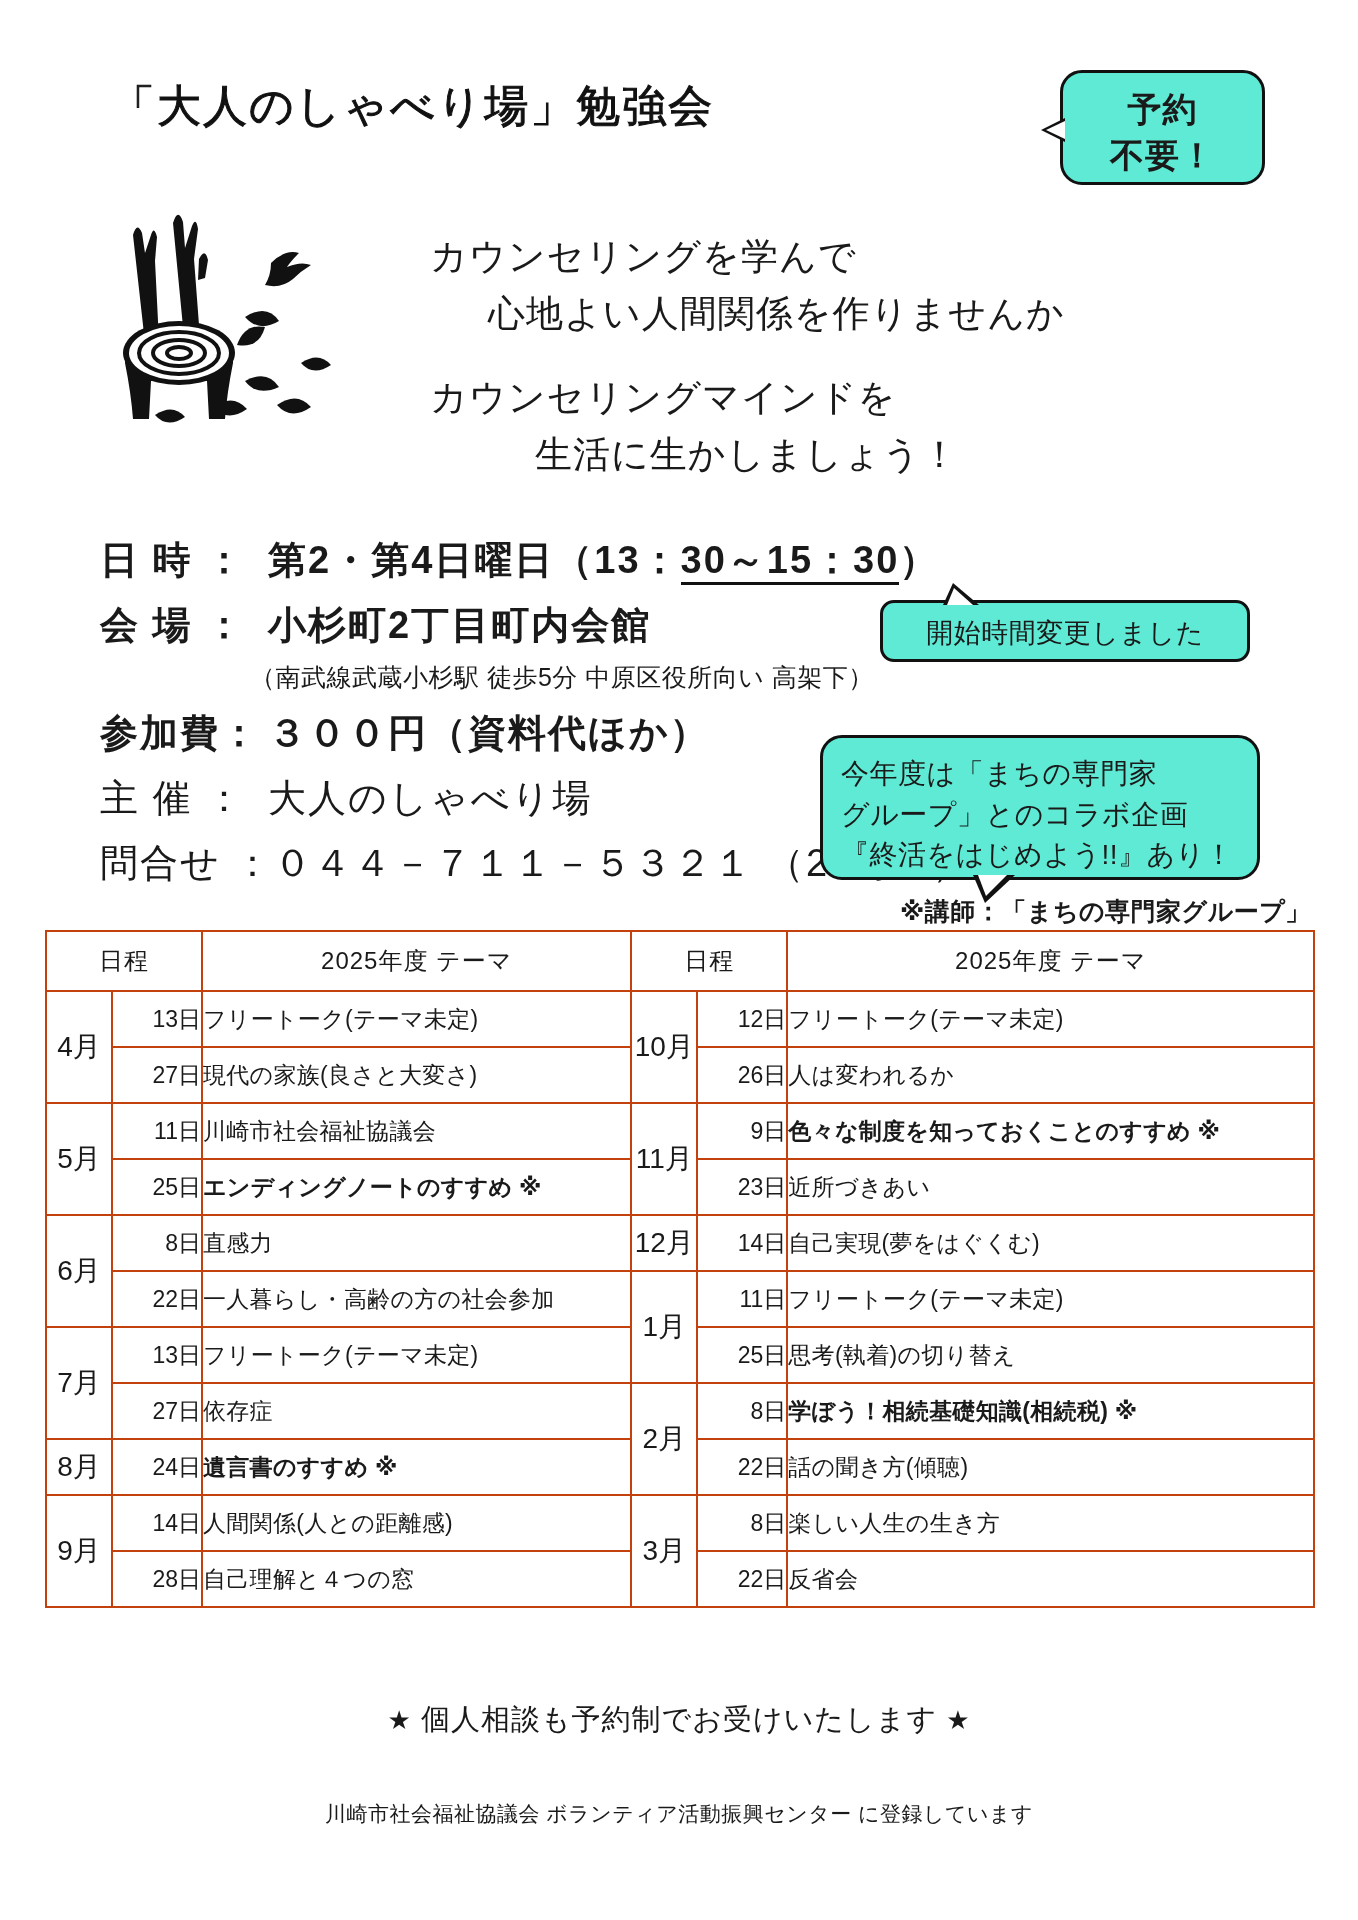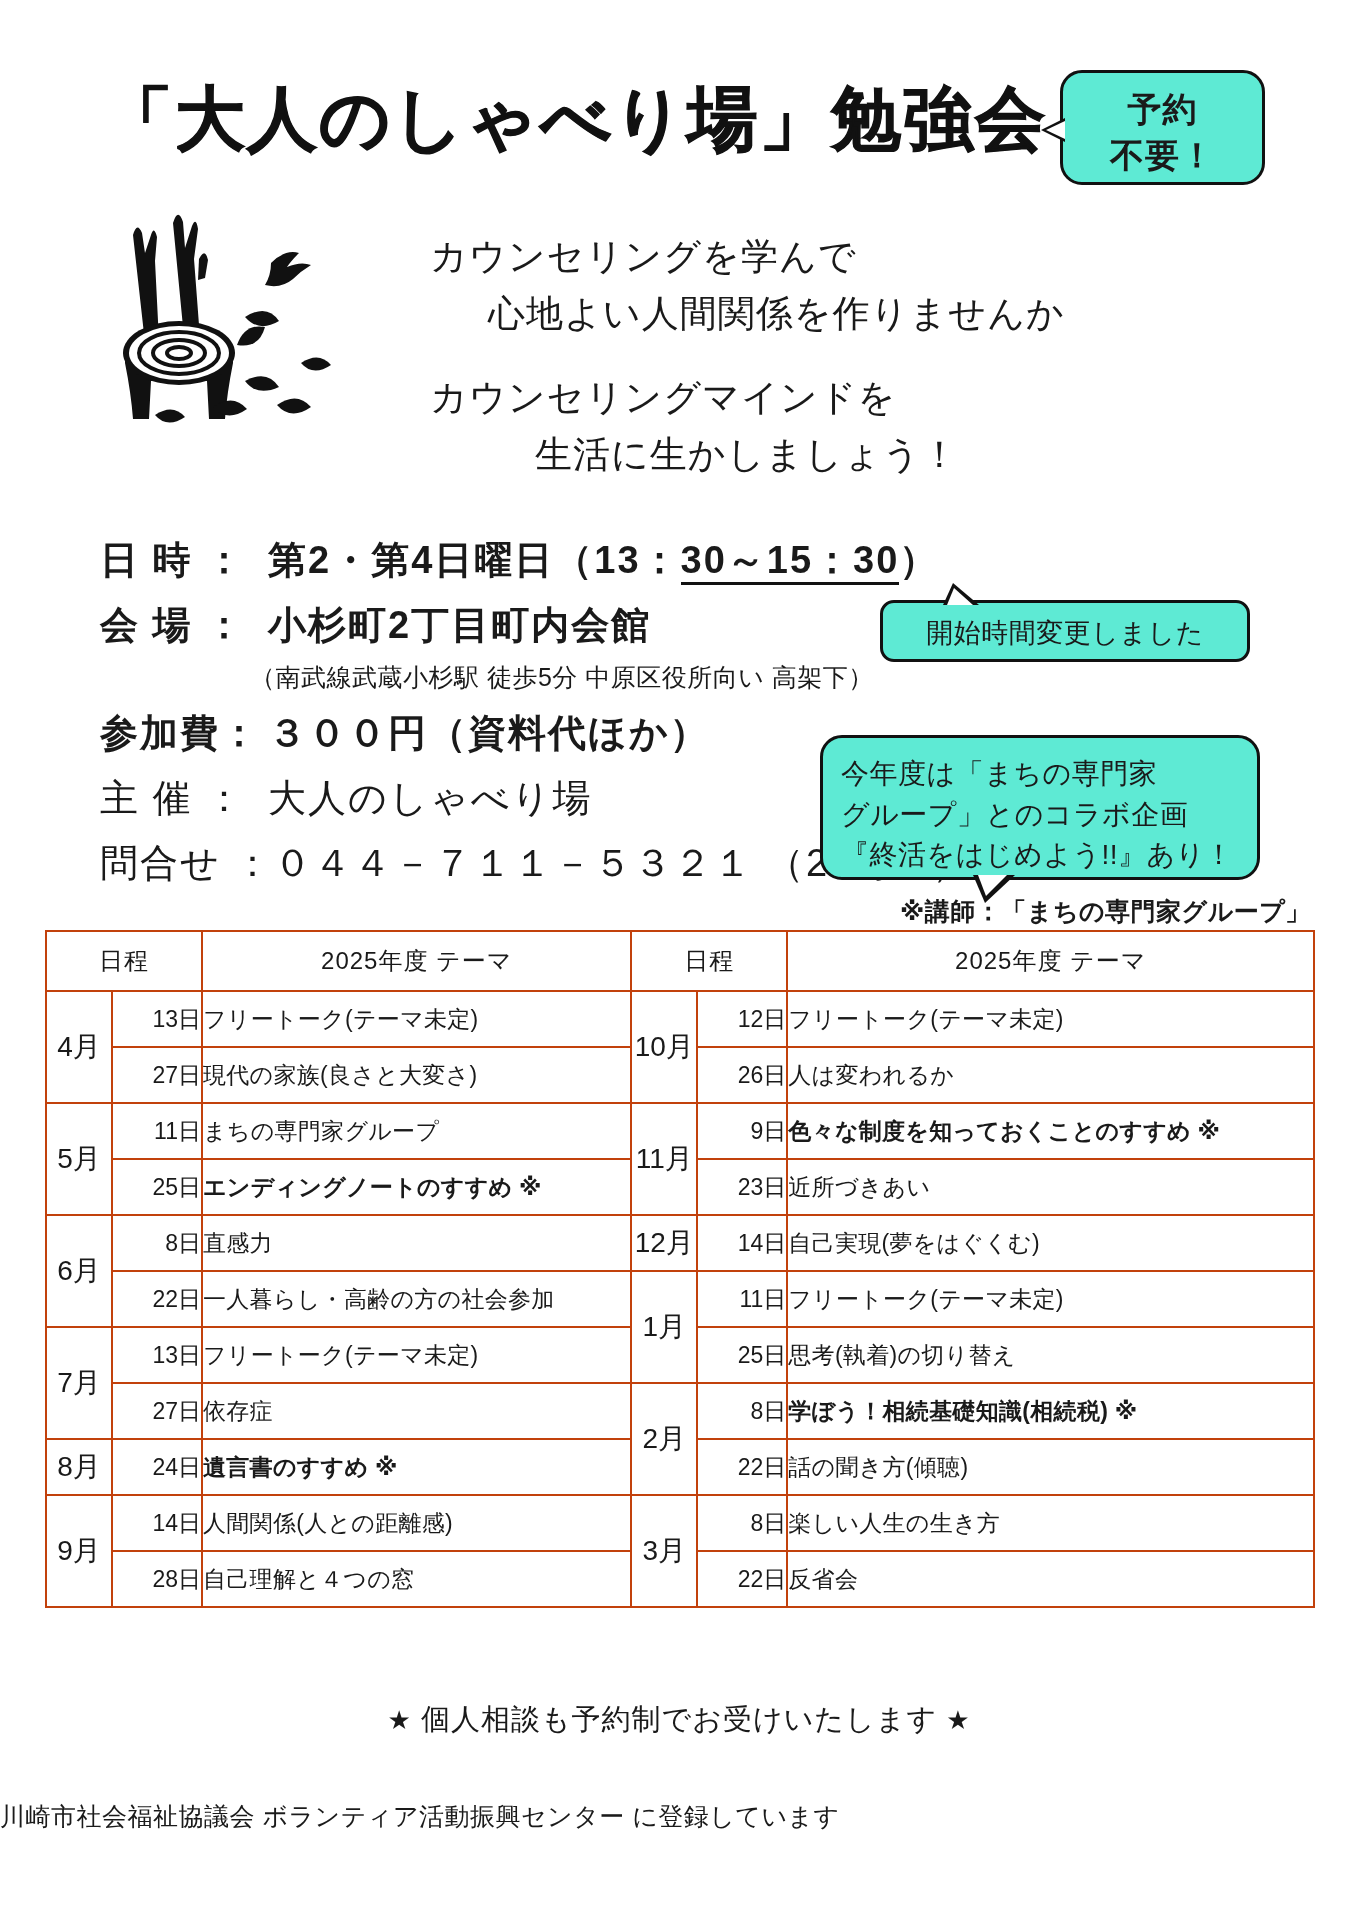--- a/index.html
+++ b/index.html
@@ -23,27 +23,27 @@
   
   .title-row {
     position: absolute;
     top: 70px;
     left: 95px;
     width: 1180px;
     height: 120px;
   }
   .main-title {
     font-family: "DejaVu Sans", sans-serif;
-    font-size: 70px;
-    font-weight: bold;
+    font-size: 44px;
+    font-weight: normal;
     letter-spacing: 2px;
     white-space: nowrap;
     line-height: 1;
     position: absolute;
-    left: 8px;
+    left: 16px;
     top: 14px;
     -webkit-text-stroke: 1px #111;
     color: #111;
   }
 
   
   .bubble {
     position: absolute;
     border: 3px solid #111;
     border-radius: 22px;
@@ -249,21 +249,22 @@
     width: 100%;
     text-align: center;
     font-size: 29px;
     letter-spacing: 1px;
   }
   .footer-reg {
     position: absolute;
     top: 1800px;
     left: 0;
     width: 100%;
-    font-size: 25px;
+    text-align: center;
+    font-size: 21px;
     letter-spacing: 0.5px;
   }
   .footer-star .star { font-size: 26px; }
 </style>
 </head>
 <body>
 
 <div class="page">
 
   <div class="title-row">
@@ -371,21 +372,21 @@
       <tr>
         <td class="c-day day-right">27日</td>
         <td class="c-theme">現代の家族(良さと大変さ)</td>
         <td class="c-day day-right">26日</td>
         <td class="c-theme">人は変われるか</td>
       </tr>
 
       <tr>
         <td class="c-month" rowspan="2">5月</td>
         <td class="c-day day-right">11日</td>
-        <td class="c-theme">まちの専門家グループ</td>
+        <td class="c-theme">川崎市社会福祉協議会</td>
         <td class="c-month" rowspan="2">11月</td>
         <td class="c-day day-right">9日</td>
         <td class="c-theme bold">色々な制度を知っておくことのすすめ ※</td>
       </tr>
       <tr>
         <td class="c-day day-right">25日</td>
         <td class="c-theme bold">エンディングノートのすすめ ※</td>
         <td class="c-day day-right">23日</td>
         <td class="c-theme">近所づきあい</td>
       </tr>

